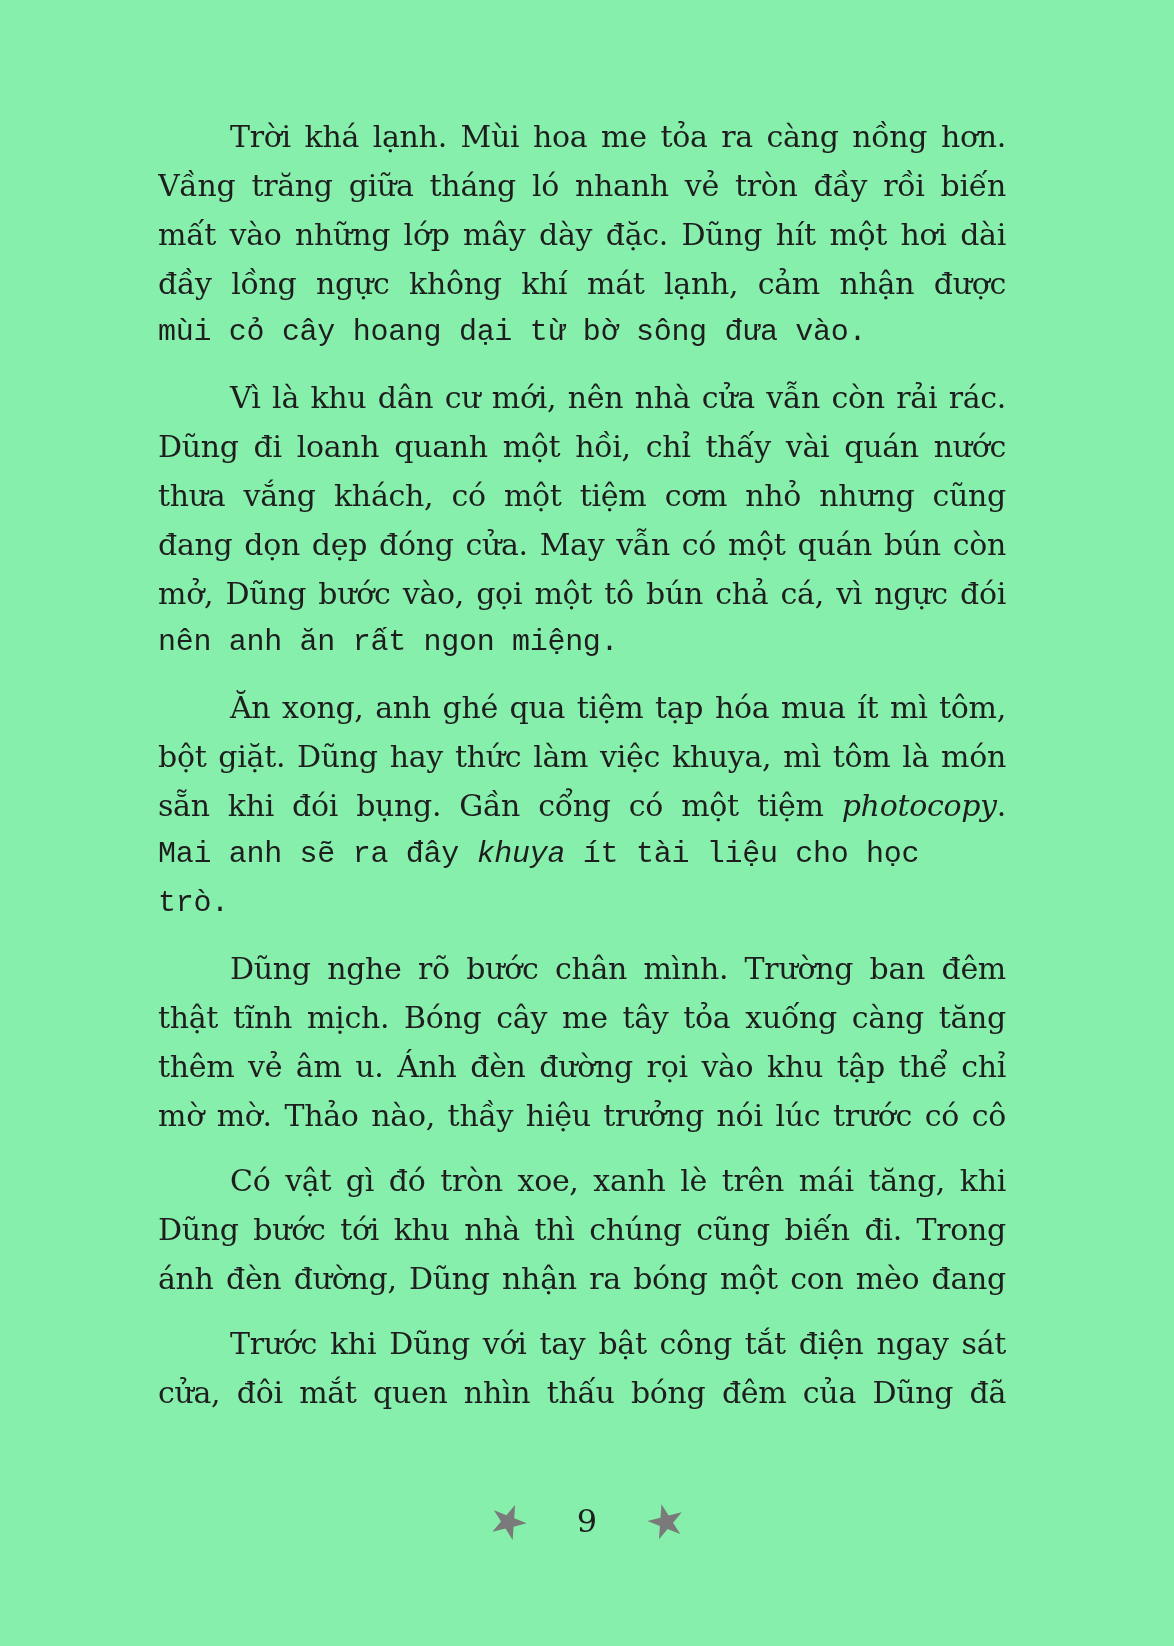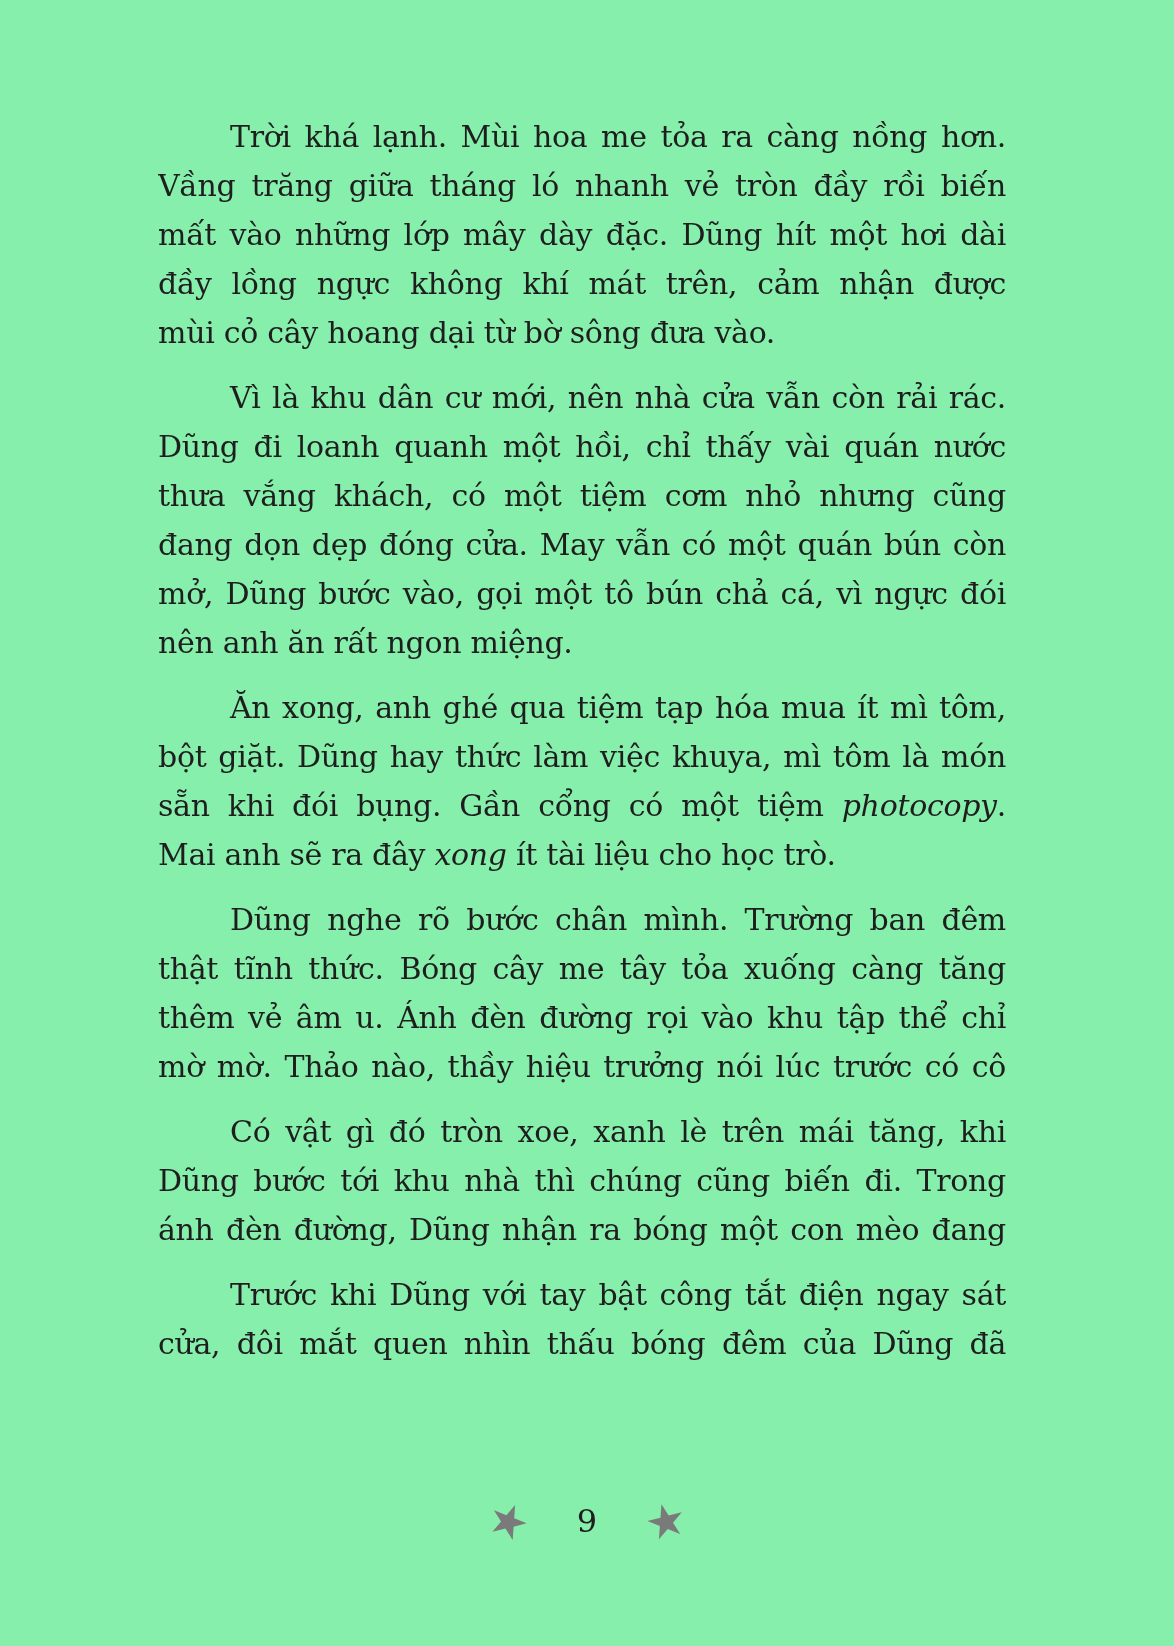--- a/index.html
+++ b/index.html
@@ -33,20 +33,21 @@
     text-align-last: justify;
     white-space: normal;
     overflow: hidden;
   }
   .line.first {
     text-indent: 72px;
   }
   .line.last {
     text-align: left;
     text-align-last: left;
+    font-family: Liberation Mono, monospace;
   }
   .line em {
     font-style: italic;
   }
   .footer {
     position: absolute;
     left: 0;
     top: 1498px;
     width: 1174px;
     display: flex;
@@ -74,40 +75,40 @@
 </head>
 <body>
 
 <div class="page" style="color: rgb(30, 30, 30);">
 
   <div class="text-block">
       <div class="paragraph">
         <div class="line first">Trời khá lạnh. Mùi hoa me tỏa ra càng nồng hơn.</div>
         <div class="line">Vầng trăng giữa tháng ló nhanh vẻ tròn đầy rồi biến</div>
         <div class="line">mất vào những lớp mây dày đặc. Dũng hít một hơi dài</div>
-        <div class="line">đầy lồng ngực không khí mát trên, cảm nhận được</div>
+        <div class="line">đầy lồng ngực không khí mát lạnh, cảm nhận được</div>
         <div class="line last">mùi cỏ cây hoang dại từ bờ sông đưa vào.</div>
       </div>
       <div class="paragraph">
         <div class="line first">Vì là khu dân cư mới, nên nhà cửa vẫn còn rải rác.</div>
         <div class="line">Dũng đi loanh quanh một hồi, chỉ thấy vài quán nước</div>
         <div class="line">thưa vắng khách, có một tiệm cơm nhỏ nhưng cũng</div>
         <div class="line">đang dọn dẹp đóng cửa. May vẫn có một quán bún còn</div>
         <div class="line">mở, Dũng bước vào, gọi một tô bún chả cá, vì ngực đói</div>
         <div class="line last">nên anh ăn rất ngon miệng.</div>
       </div>
       <div class="paragraph">
         <div class="line first">Ăn xong, anh ghé qua tiệm tạp hóa mua ít mì tôm,</div>
         <div class="line">bột giặt. Dũng hay thức làm việc khuya, mì tôm là món</div>
         <div class="line">sẵn khi đói bụng. Gần cổng có một tiệm <em>photocopy</em>.</div>
-        <div class="line last">Mai anh sẽ ra đây <em>xong</em> ít tài liệu cho học trò.</div>
+        <div class="line last">Mai anh sẽ ra đây <em>khuya</em> ít tài liệu cho học trò.</div>
       </div>
       <div class="paragraph">
         <div class="line first">Dũng nghe rõ bước chân mình. Trường ban đêm</div>
-        <div class="line">thật tĩnh thức. Bóng cây me tây tỏa xuống càng tăng</div>
+        <div class="line">thật tĩnh mịch. Bóng cây me tây tỏa xuống càng tăng</div>
         <div class="line">thêm vẻ âm u. Ánh đèn đường rọi vào khu tập thể chỉ</div>
         <div class="line">mờ mờ. Thảo nào, thầy hiệu trưởng nói lúc trước có cô</div>
       </div>
       <div class="paragraph">
         <div class="line first">Có vật gì đó tròn xoe, xanh lè trên mái tăng, khi</div>
         <div class="line">Dũng bước tới khu nhà thì chúng cũng biến đi. Trong</div>
         <div class="line">ánh đèn đường, Dũng nhận ra bóng một con mèo đang</div>
       </div>
       <div class="paragraph">
         <div class="line first">Trước khi Dũng với tay bật công tắt điện ngay sát</div>

